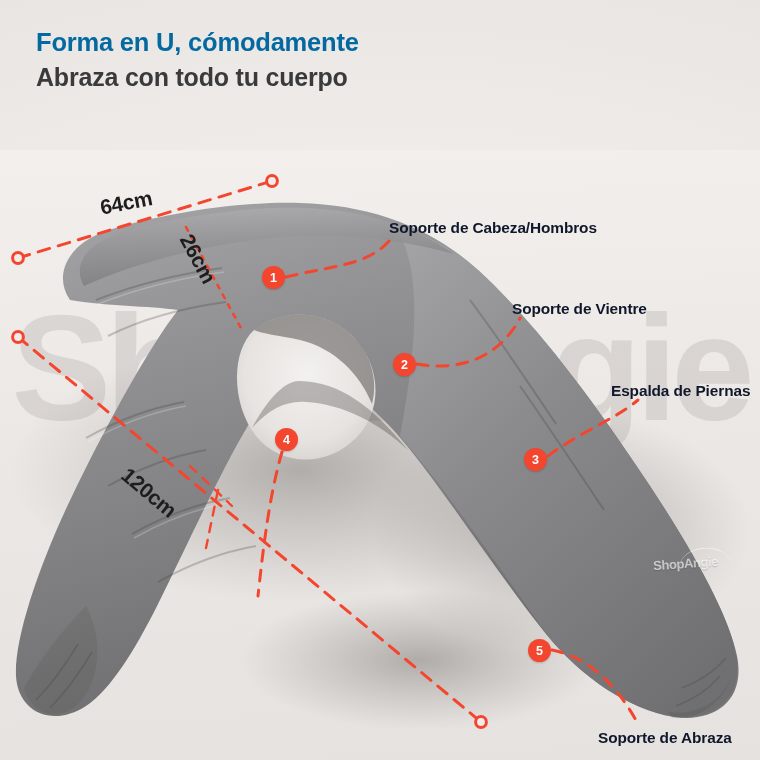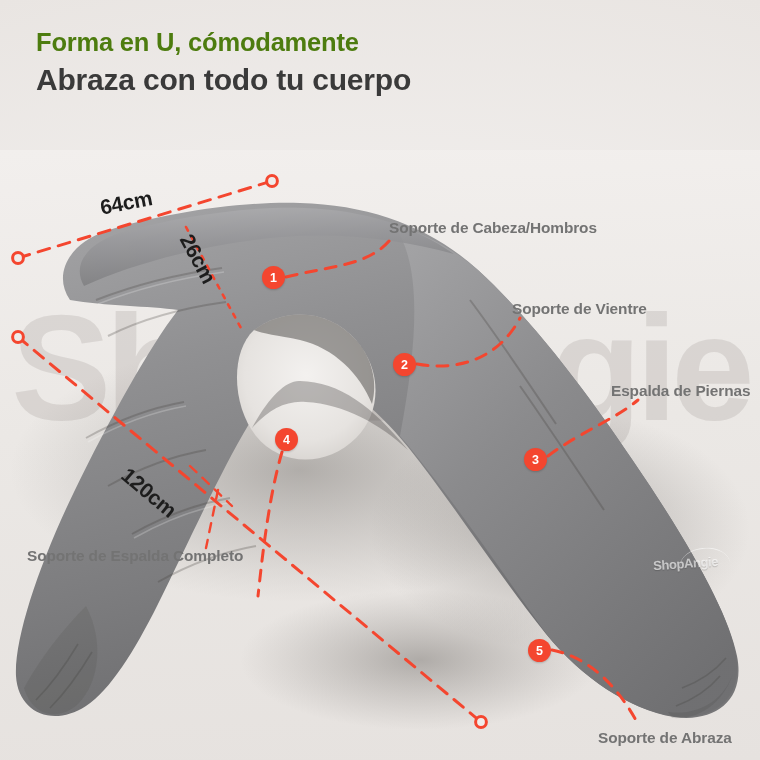--- a/index.html
+++ b/index.html
@@ -38,21 +38,21 @@
     z-index: 30;
   }
   .title-1 {
     font-size: 25.5px;
     font-weight: bold;
     letter-spacing: -0.2px;
     line-height: 1.12;
     white-space: nowrap;
   }
   .title-2 {
-    font-size: 30px;
+    font-size: 25px;
     font-weight: bold;
     letter-spacing: -0.2px;
     line-height: 1.12;
     margin-top: 6px;
     white-space: nowrap;
   }
 
   
   .stage {
     position: absolute;
@@ -73,21 +73,21 @@
   }
   #dim-64 { left: 98px;  top: 196px; transform: rotate(-11deg); transform-origin: left top; }
   #dim-26 { left: 196px; top: 230px; transform: rotate(62deg);  transform-origin: left top; }
   #dim-120 {left: 132px; top: 463px; transform: rotate(40deg);  transform-origin: left top; }
 
   
   .callout-label {
     position: absolute;
     font-size: 15.4px;
     font-weight: bold;
-    color: #737373;
+    color: #0f172a;
     white-space: nowrap;
     z-index: 26;
     letter-spacing: -0.1px;
   }
   #co-cabeza  { left: 389px; top: 219px; }
   #co-vientre { left: 512px; top: 300px; }
   #co-piernas { left: 611px; top: 382px; }
   #co-espalda { left: 27px;  top: 547px; }
   #co-cadera  { left: 598px; top: 729px; }
 
@@ -155,21 +155,21 @@
 <body>
 
 <div id="infographic">
 
   <div class="bg-base"></div>
   <div class="bg-floor"></div>
 
   <div class="watermark">ShopAngie</div>
 
   <div class="headings">
-    <div class="title-1" style="color:#4d7c0f;">Forma en U, cómodamente</div>
+    <div class="title-1" style="color:#0369a1;">Forma en U, cómodamente</div>
     <div class="title-2" style="color:#3a3a3a;">Abraza con todo tu cuerpo</div>
   </div>
 
   <div class="stage">
     <svg width="760" height="760" viewBox="0 0 760 760">
       <defs>
 
         <linearGradient id="gLeftArm" x1="0" y1="0" x2="0.35" y2="1">
           <stop offset="0%" stop-color="#a6a6a8"></stop>
           <stop offset="34%" stop-color="#909092"></stop>
@@ -324,21 +324,20 @@
 
   <div class="marker" id="mk-1">1</div>
   <div class="marker" id="mk-2">2</div>
   <div class="marker" id="mk-3">3</div>
   <div class="marker" id="mk-4">4</div>
   <div class="marker" id="mk-5">5</div>
 
   <div class="callout-label" id="co-cabeza">Soporte de Cabeza/Hombros</div>
   <div class="callout-label" id="co-vientre">Soporte de Vientre</div>
   <div class="callout-label" id="co-piernas">Espalda de Piernas</div>
-  <div class="callout-label" id="co-espalda">Soporte de Espalda Completo</div>
   <div class="callout-label" id="co-cadera">Soporte de Abraza</div>
 
   <div class="brandmark">
     <span class="arc"></span>
     <span>ShopAngie</span>
   </div>
 
 </div>
 
 </body></html>

